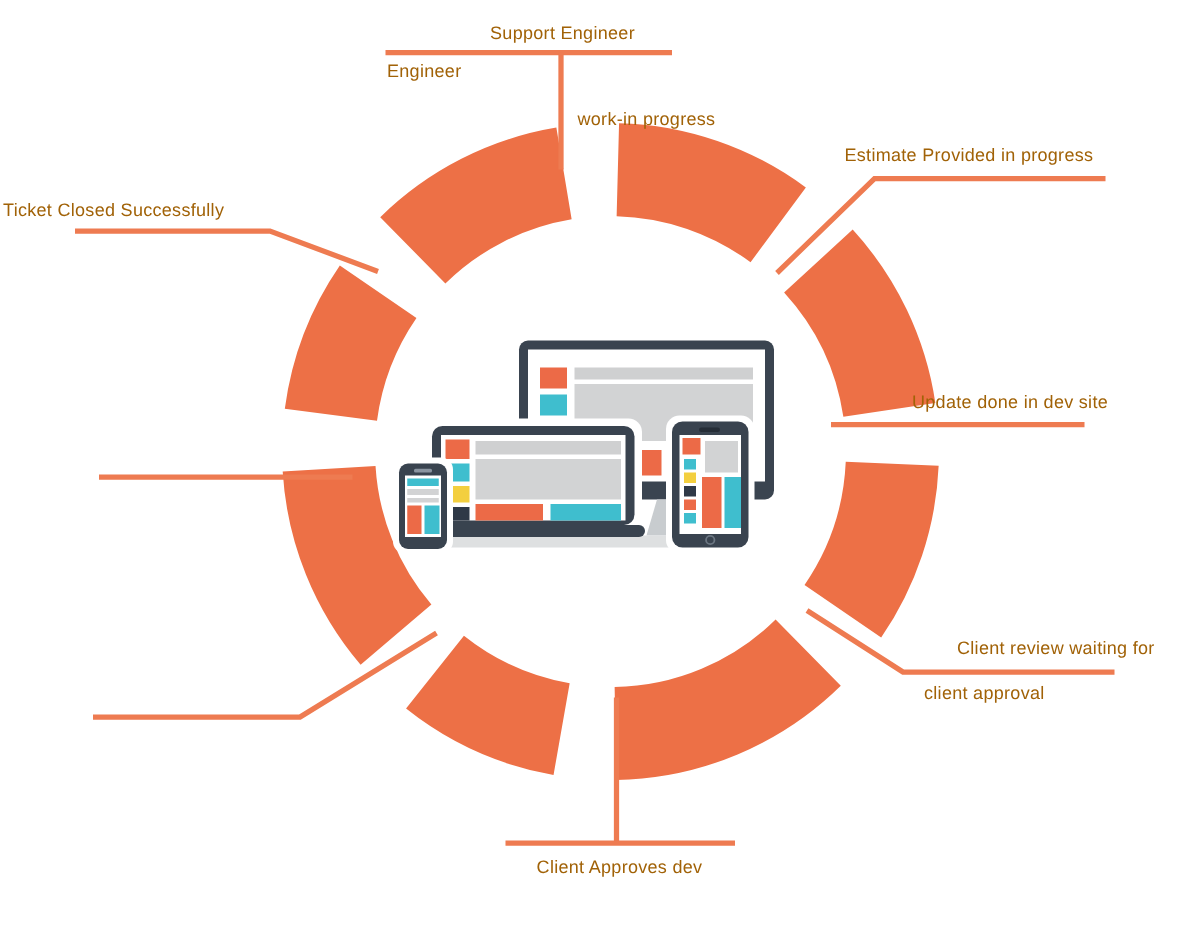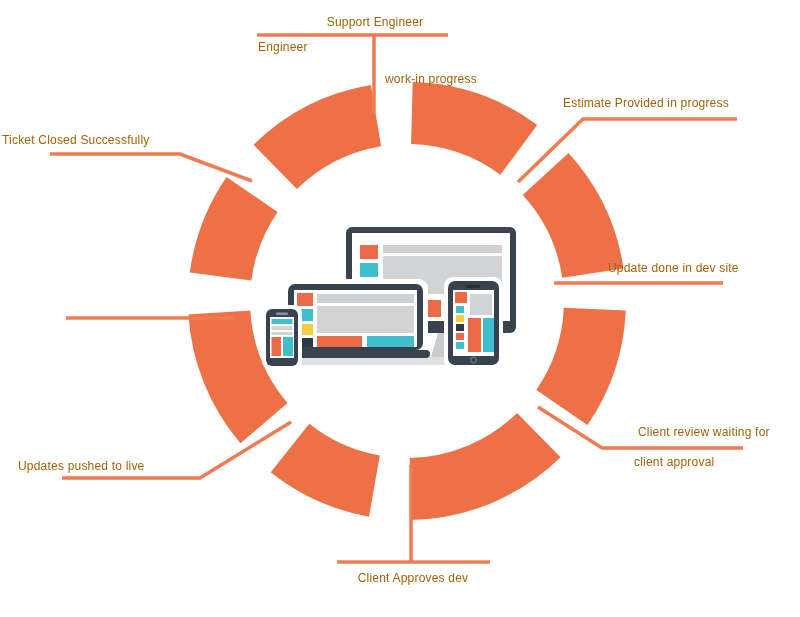--- a/index.html
+++ b/index.html
@@ -118,22 +118,21 @@
 
   <div class="label centered" style="left:375px; top:11px;">Support Engineer</div>
   <div class="label" style="left:258px; top:36px;">Engineer</div>
   <div class="label" style="left:385px; top:36px;margin-top:32px;">work-in progress</div>
 
   <div class="label" style="left:563px; top:92px;">Estimate Provided in progress</div>
 
   <div class="label" style="left:588px; top:257px;margin-left:20px;">Update done in dev site</div>
 
   <div class="label" style="left:602px; top:421px;margin-left:36px;">Client review waiting for</div>
-  <div class="label" style="left:634px; top:451px;">client approval</div>
+  <div class="label" style="left:616px; top:451px;">client approval</div>
 
   <div class="label centered" style="left:413px; top:567px;">Client Approves dev</div>
 
-  <div class="label" style="left:18px; top:455px;">Updates pushed to live</div>
 
 
   <div class="label" style="left:2px; top:129px;">Ticket Closed Successfully</div>
 
 </div>
 
 </body></html>

